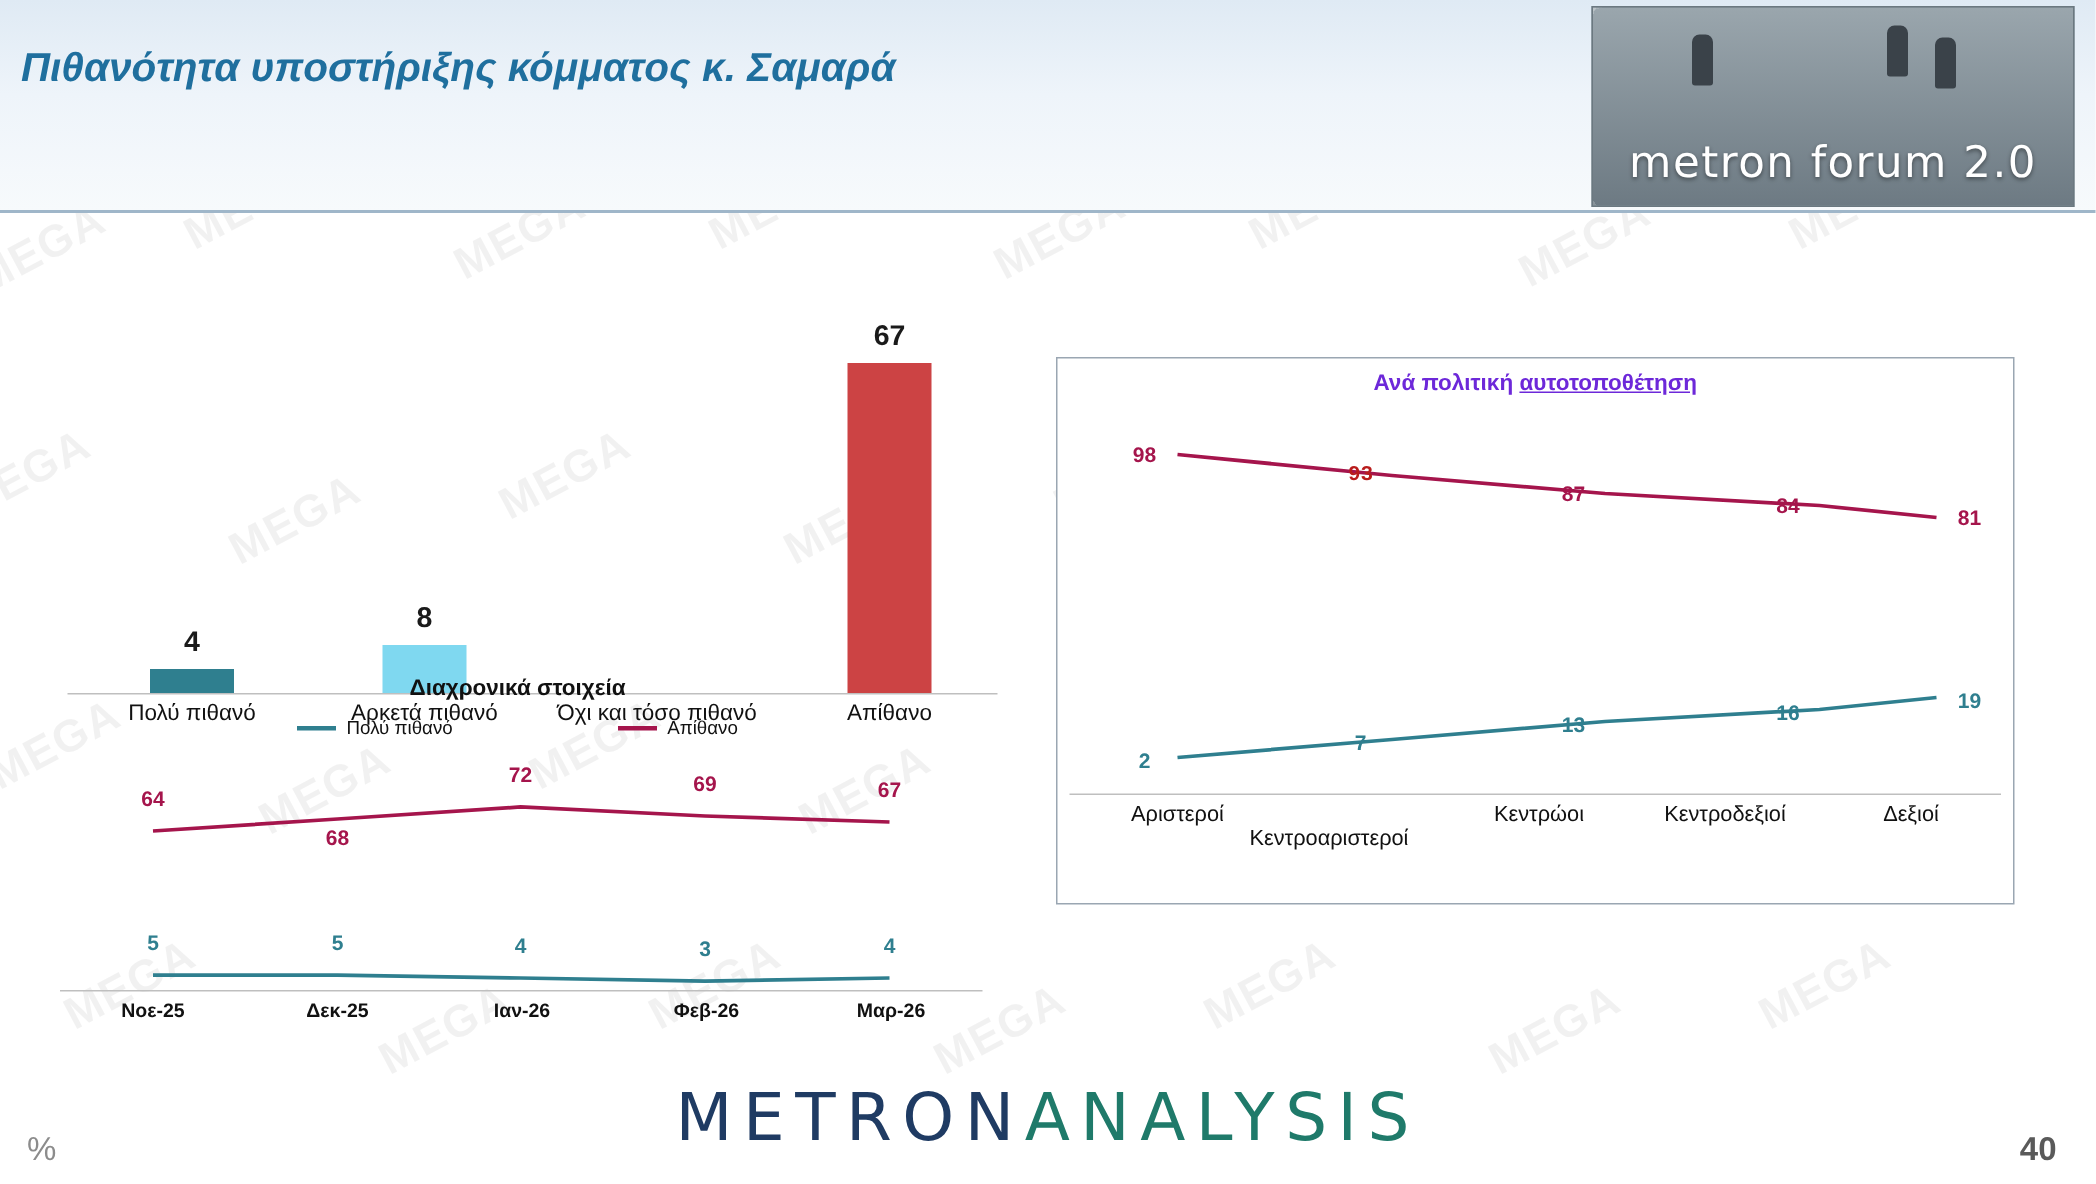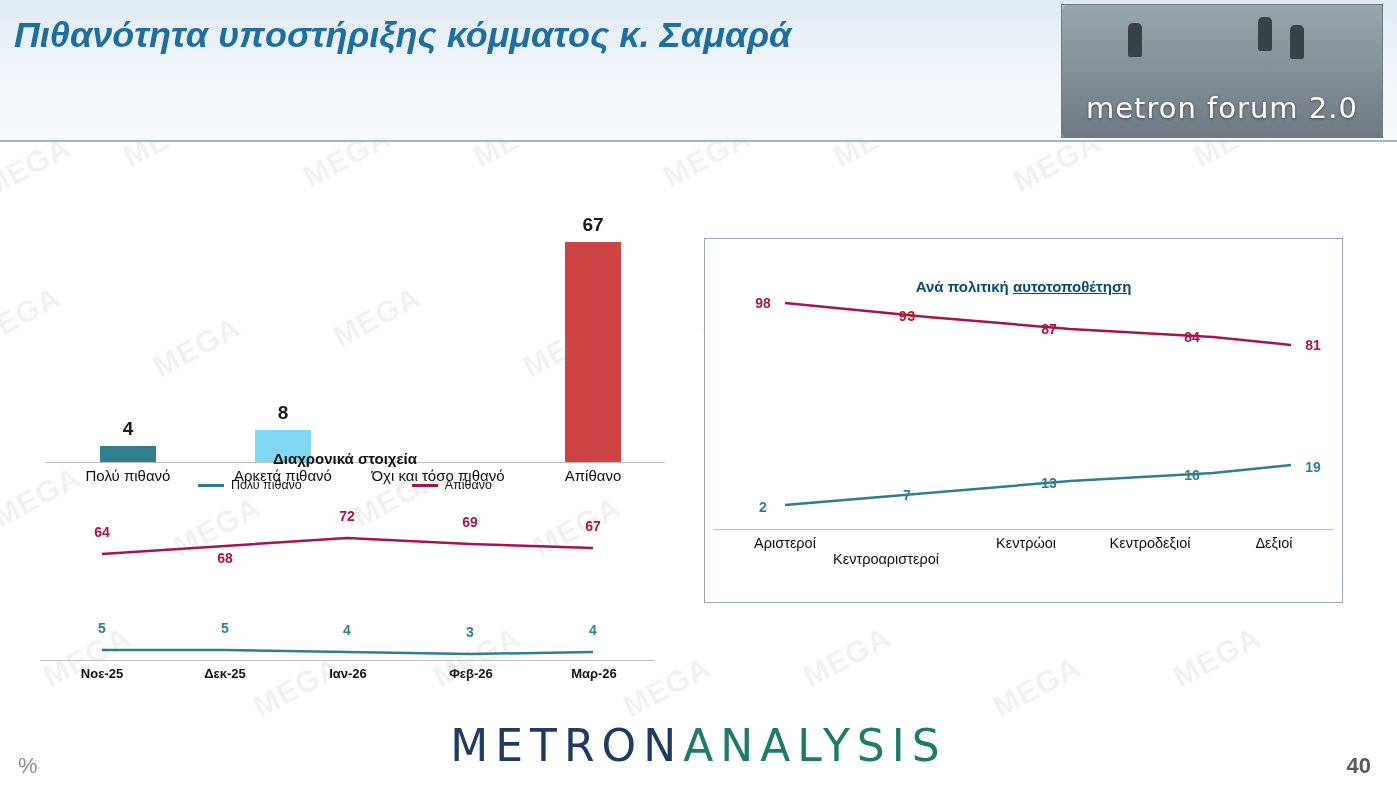--- a/index.html
+++ b/index.html
@@ -39,22 +39,22 @@
     position: absolute;
     left: 0; top: 0;
     width: 1397px;
     height: 140px;
     background: linear-gradient(to bottom, #dfeaf4 0%, #eef4fa 45%, #f7fafc 100%);
     border-bottom: 2px solid #9fb6c9;
     z-index: 10;
   }
   .header-title {
     position: absolute;
-    left: 14px; top: 14px;
-    font-size: 36px;
+    left: 14px; top: 30px;
+    font-size: 27px;
     font-weight: bold;
     font-style: italic;
     color: #1f6f9e;
     letter-spacing: 0px;
   }
   .header-sub {
     position: absolute;
     left: 14px; top: 72px;
     width: 1000px;
     font-size: 17px;
@@ -222,22 +222,21 @@
     height: 363px;
     border: 1px solid #9aa6b2;
     background: #ffffff;
   }
   .rp-title {
     position: absolute;
     left: 0; right: 0; top: 8px;
     text-align: center;
     font-size: 15px;
     font-weight: bold;
-    color: #0c4a6e;
-    margin-top: 31px;
+    color: #6d28d9;
   }
   .rp-title u { text-decoration: underline; }
   .rp-plot {
     position: absolute;
     left: 8px; top: 40px;
     width: 621px;
     height: 250px;
   }
   .rp-xaxis {
     position: absolute;

